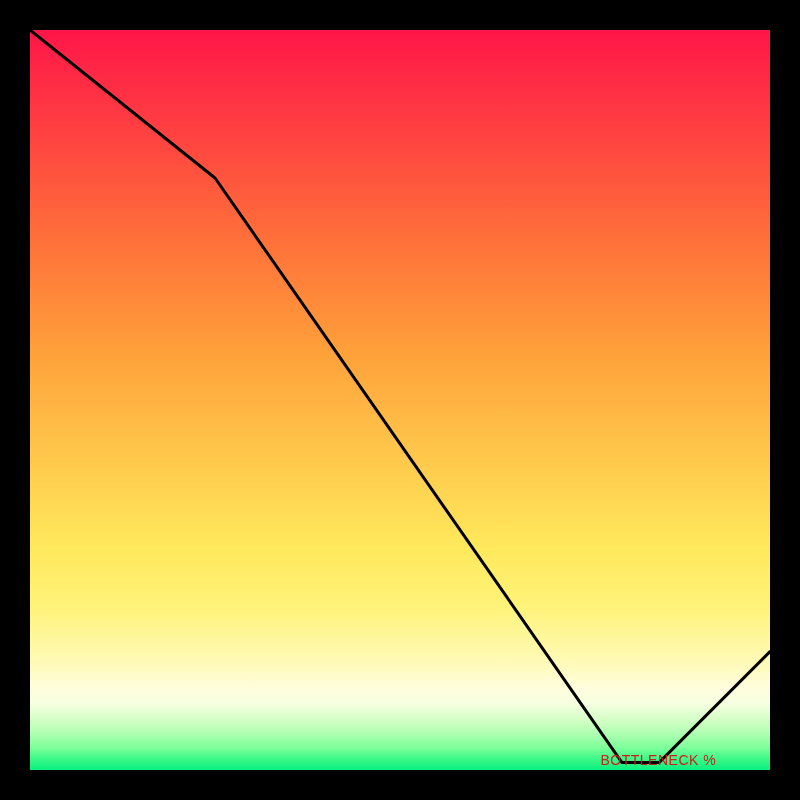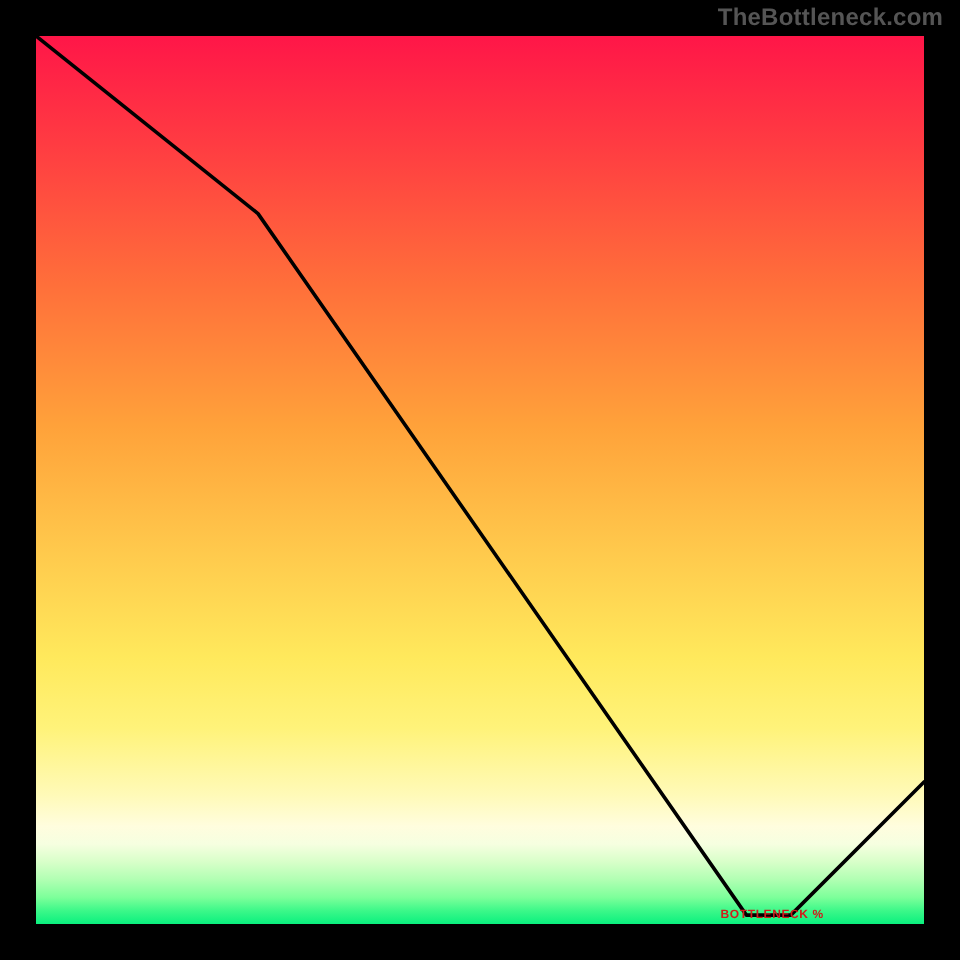--- a/index.html
+++ b/index.html
@@ -60,33 +60,32 @@
   svg.line-layer {
     position: absolute;
     inset: 0;
     width: 100%;
     height: 100%;
   }
   .bottom-label {
     position: absolute;
     bottom: 2px;
     color: #d11c1c;
-    font-size: 10px;
-    font-weight: bold;
+    font-size: 14px;
+    font-weight: normal;
     letter-spacing: 0.5px;
     white-space: nowrap;
     z-index: 5;
   }
 </style>
 </head>
 <body>
 
 <div class="container">
 
-  <div class="watermark">TheBottleneck.com</div>
 
   <div class="plot-frame">
     <div class="gradient-bg"></div>
 
     <svg class="line-layer" viewBox="0 0 740 740" preserveAspectRatio="none">
       <polyline id="curve" fill="none" stroke="#000000" stroke-width="3" stroke-linejoin="round" stroke-linecap="round" points="0.0,0.0 185.0,148.0 592.0,732.6 629.0,732.6 740.0,621.6"></polyline>
     </svg>
 
     <div class="bottom-label" id="bottom-label" style="left: 570.5px;">BOTTLENECK %</div>
   </div>

